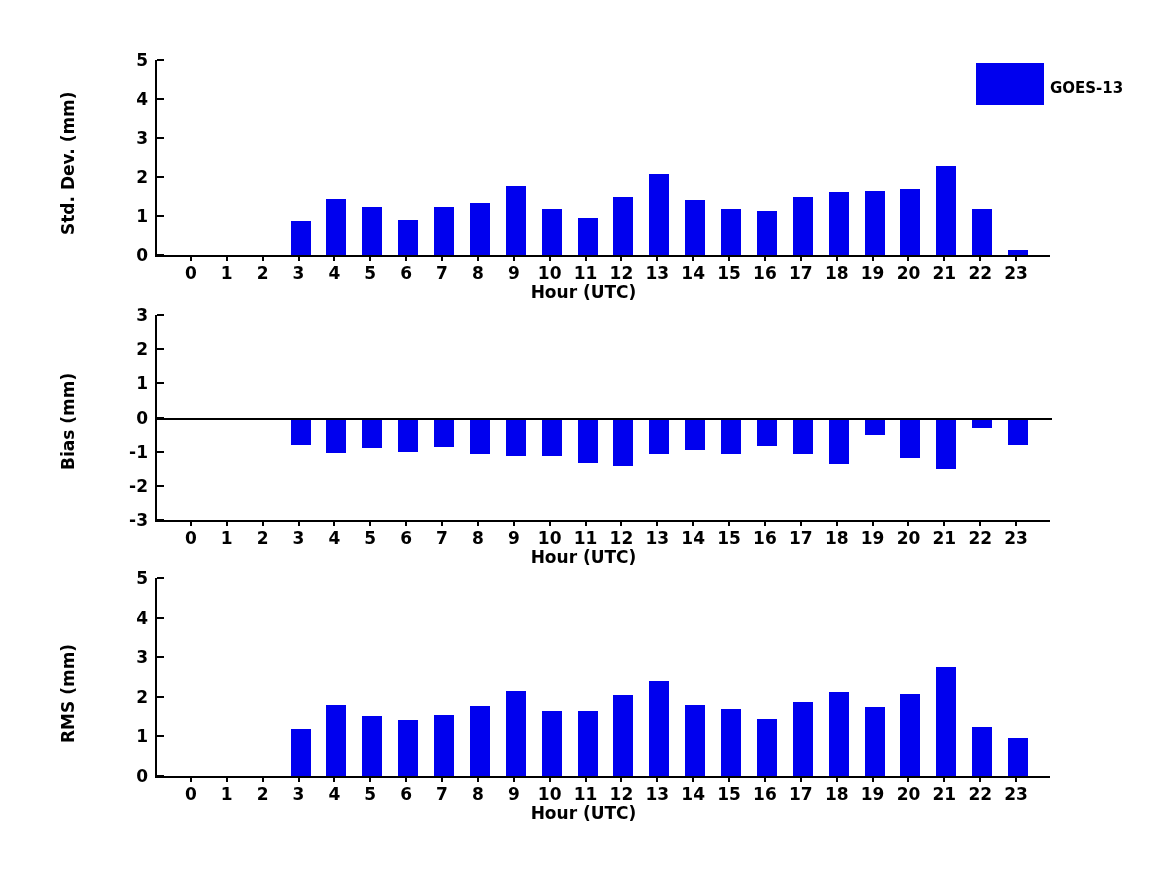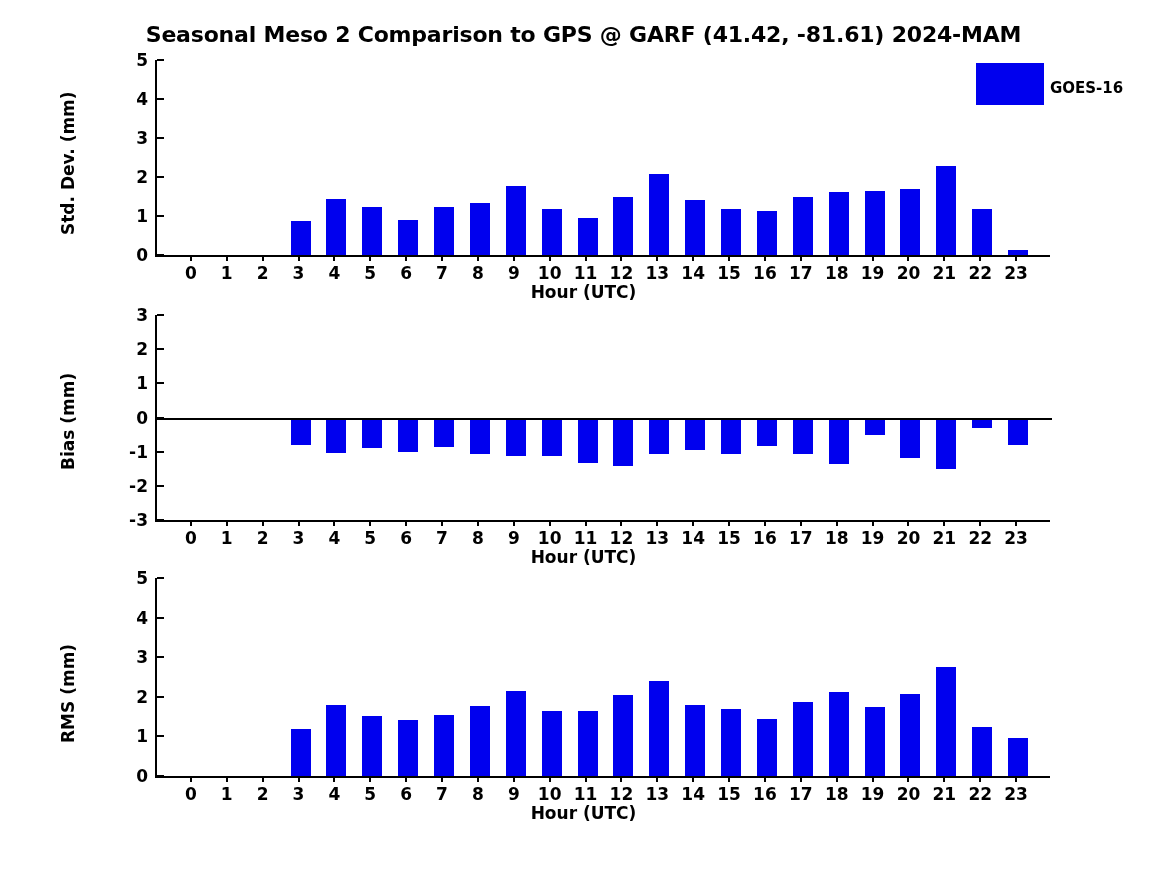--- a/index.html
+++ b/index.html
@@ -122,21 +122,20 @@
     font-weight: bold;
     color: #000;
     white-space: nowrap;
   }
 </style>
 </head>
 <body>
 
 <div id="root">
 
-  <div class="title">Seasonal Meso 2 Comparison to GPS @ GARF (41.42, -81.61) 2024-MAM</div>
 
   <div class="panel" id="panel-0" style="top:60px;height:230px;">
     <div class="plot-area" id="plot-0" style="left:155px;top:0px;width:895px;height:195px;">
       <div class="bars" id="bars-0">
           <div class="bar" style="left: 133.52px; top: 160.68px; height: 34.32px; background: rgb(0, 0, 238);"></div>
           <div class="bar" style="left: 169.4px; top: 138.84px; height: 56.16px; background: rgb(0, 0, 238);"></div>
           <div class="bar" style="left: 205.28px; top: 147.42px; height: 47.58px; background: rgb(0, 0, 238);"></div>
           <div class="bar" style="left: 241.16px; top: 159.9px; height: 35.1px; background: rgb(0, 0, 238);"></div>
           <div class="bar" style="left: 277.04px; top: 146.64px; height: 48.36px; background: rgb(0, 0, 238);"></div>
           <div class="bar" style="left: 312.92px; top: 142.74px; height: 52.26px; background: rgb(0, 0, 238);"></div>
@@ -218,21 +217,21 @@
         <div class="xtickmark" style="left: 788.36px;"></div>
         <div class="xtick" style="left: 789.36px;">21</div>
         <div class="xtickmark" style="left: 824.24px;"></div>
         <div class="xtick" style="left: 825.24px;">22</div>
         <div class="xtickmark" style="left: 860.12px;"></div>
         <div class="xtick" style="left: 861.12px;">23</div>
       </div>
     <div class="xlabel" style="top:222px;left:0;">Hour (UTC)</div>
     <div class="ylabel" style="left:58px;top:175px;">Std. Dev. (mm)</div>
     <div class="legend-swatch" style="left:976px;top:3px;width:68px;height:42px;"></div>
-    <div class="legend-label" style="left:1050px;top:19px;">GOES-16</div>
+    <div class="legend-label" style="left:1050px;top:19px;">GOES-13</div>
   </div>
 
   <div class="panel" id="panel-1" style="top:315px;height:230px;">
     <div class="plot-area" id="plot-1" style="left:155px;top:0px;width:895px;height:205px;">
       <div class="bars" id="bars-1">
           <div class="bar" style="left: 133.52px; top: 102.5px; height: 27.3333px; background: rgb(0, 0, 238);"></div>
           <div class="bar" style="left: 169.4px; top: 102.5px; height: 35.5333px; background: rgb(0, 0, 238);"></div>
           <div class="bar" style="left: 205.28px; top: 102.5px; height: 30.0667px; background: rgb(0, 0, 238);"></div>
           <div class="bar" style="left: 241.16px; top: 102.5px; height: 34.85px; background: rgb(0, 0, 238);"></div>
           <div class="bar" style="left: 277.04px; top: 102.5px; height: 29.3833px; background: rgb(0, 0, 238);"></div>

